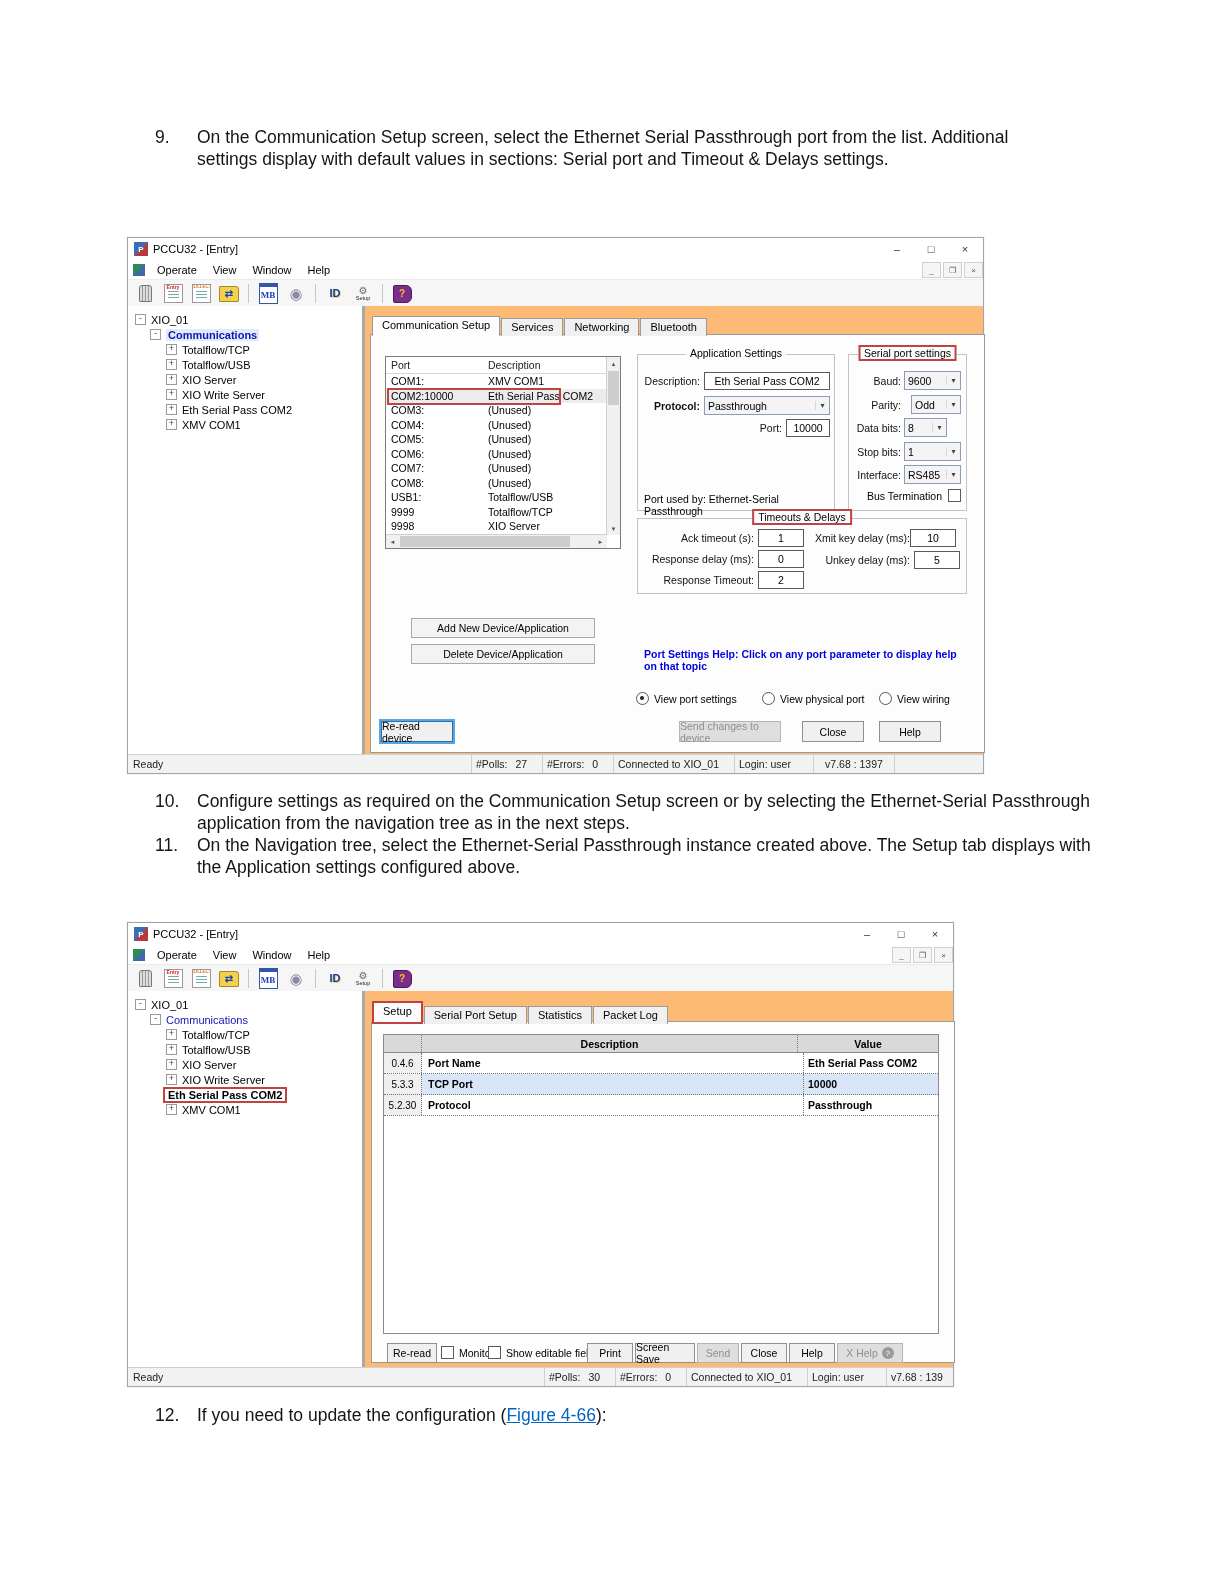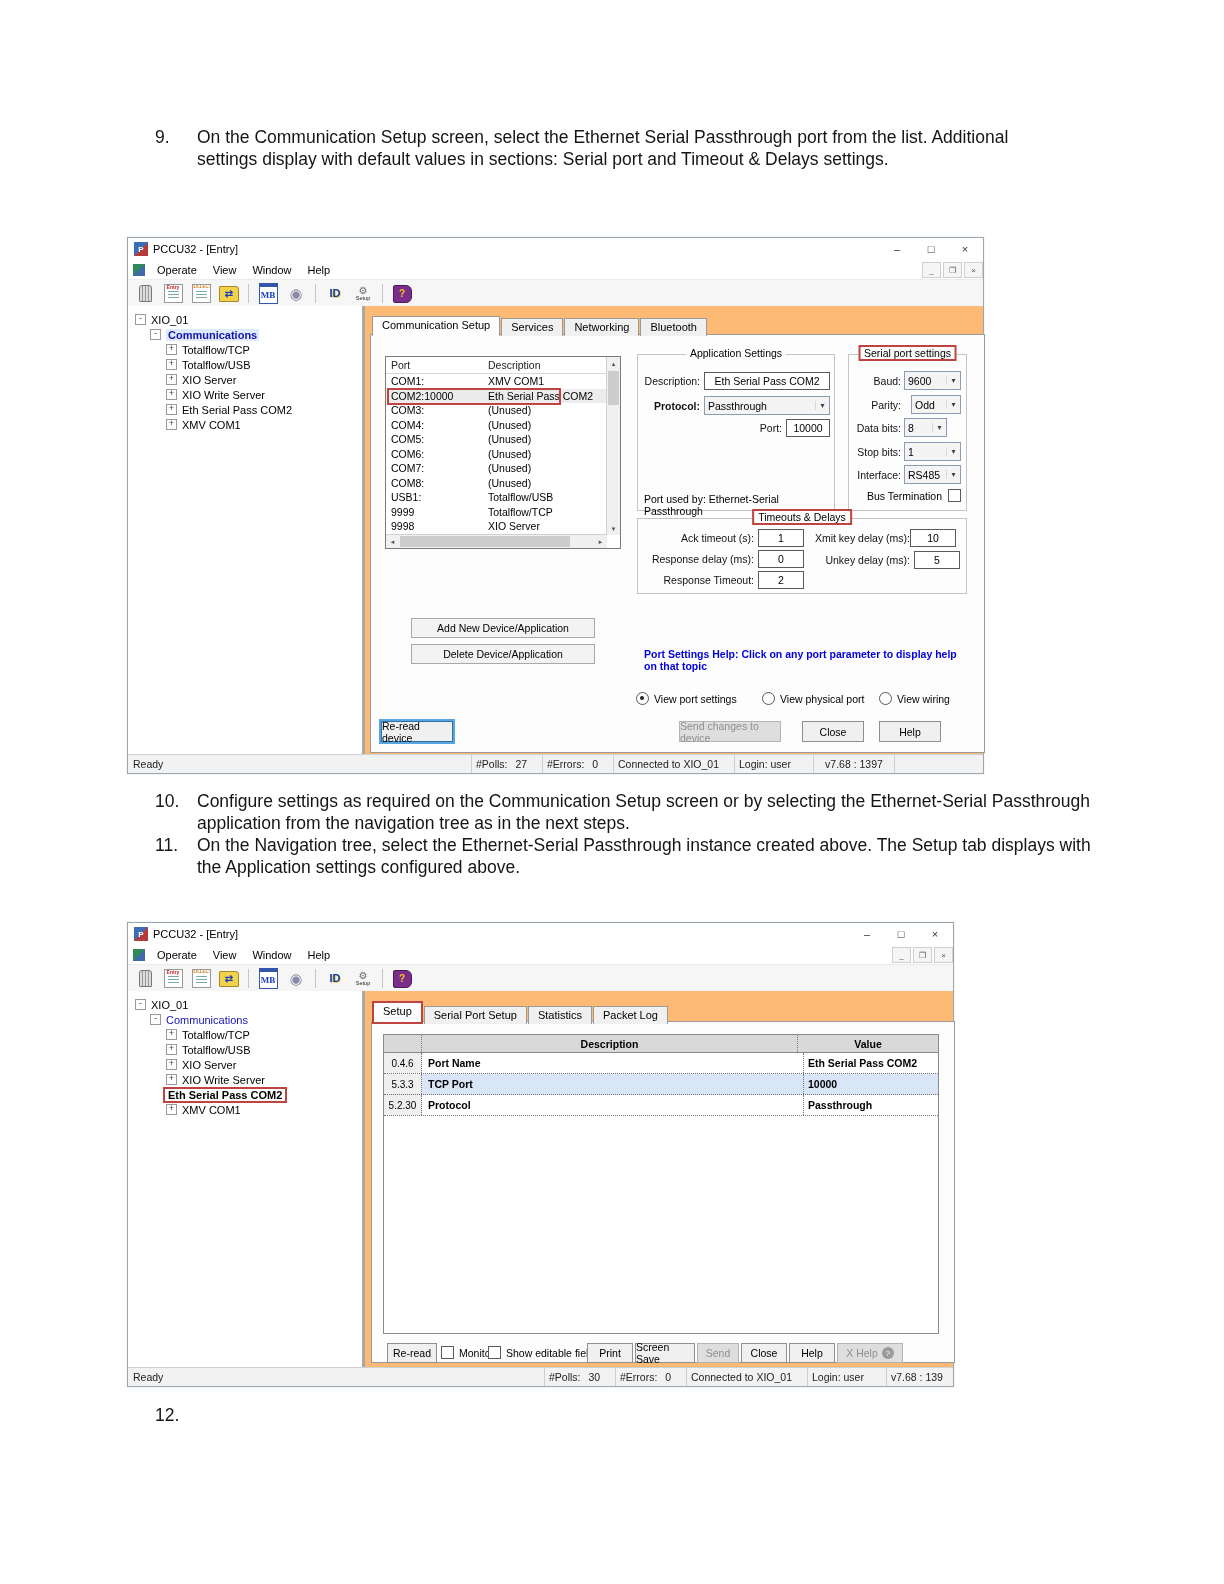--- a/index.html
+++ b/index.html
@@ -145,20 +145,21 @@
 <div class="step" style="left:155px;top:791px;width:960px;">
   <span class="step-num">10.</span>
   <span style="width:905px;">Configure settings as required on the Communication Setup screen or by selecting the Ethernet-Serial Passthrough application from the navigation tree as in the next steps.</span>
 </div>
 <div class="step" style="left:155px;top:835px;width:960px;">
   <span class="step-num">11.</span>
   <span style="width:905px;">On the Navigation tree, select the Ethernet-Serial Passthrough instance created above. The Setup tab displays with the Application settings configured above.</span>
 </div>
 <div class="step" style="left:155px;top:1405px;width:960px;">
   <span class="step-num">12.</span>
+  <span style="white-space:nowrap;"><span>If you need to update the configuration (</span><span class="doclink">Figure 4-66</span><span>):</span></span>
 </div>
 
 <div class="window" style="left:127px;top:237px;width:855px;height:535px;">
   <div class="titlebar">
     <span class="app-ico">P</span>
     <span class="tb-title">PCCU32 - [Entry]</span>
     <span class="tb-controls">
       <span class="tb-btn">–</span>
       <span class="tb-btn">□</span>
       <span class="tb-btn">×</span>

